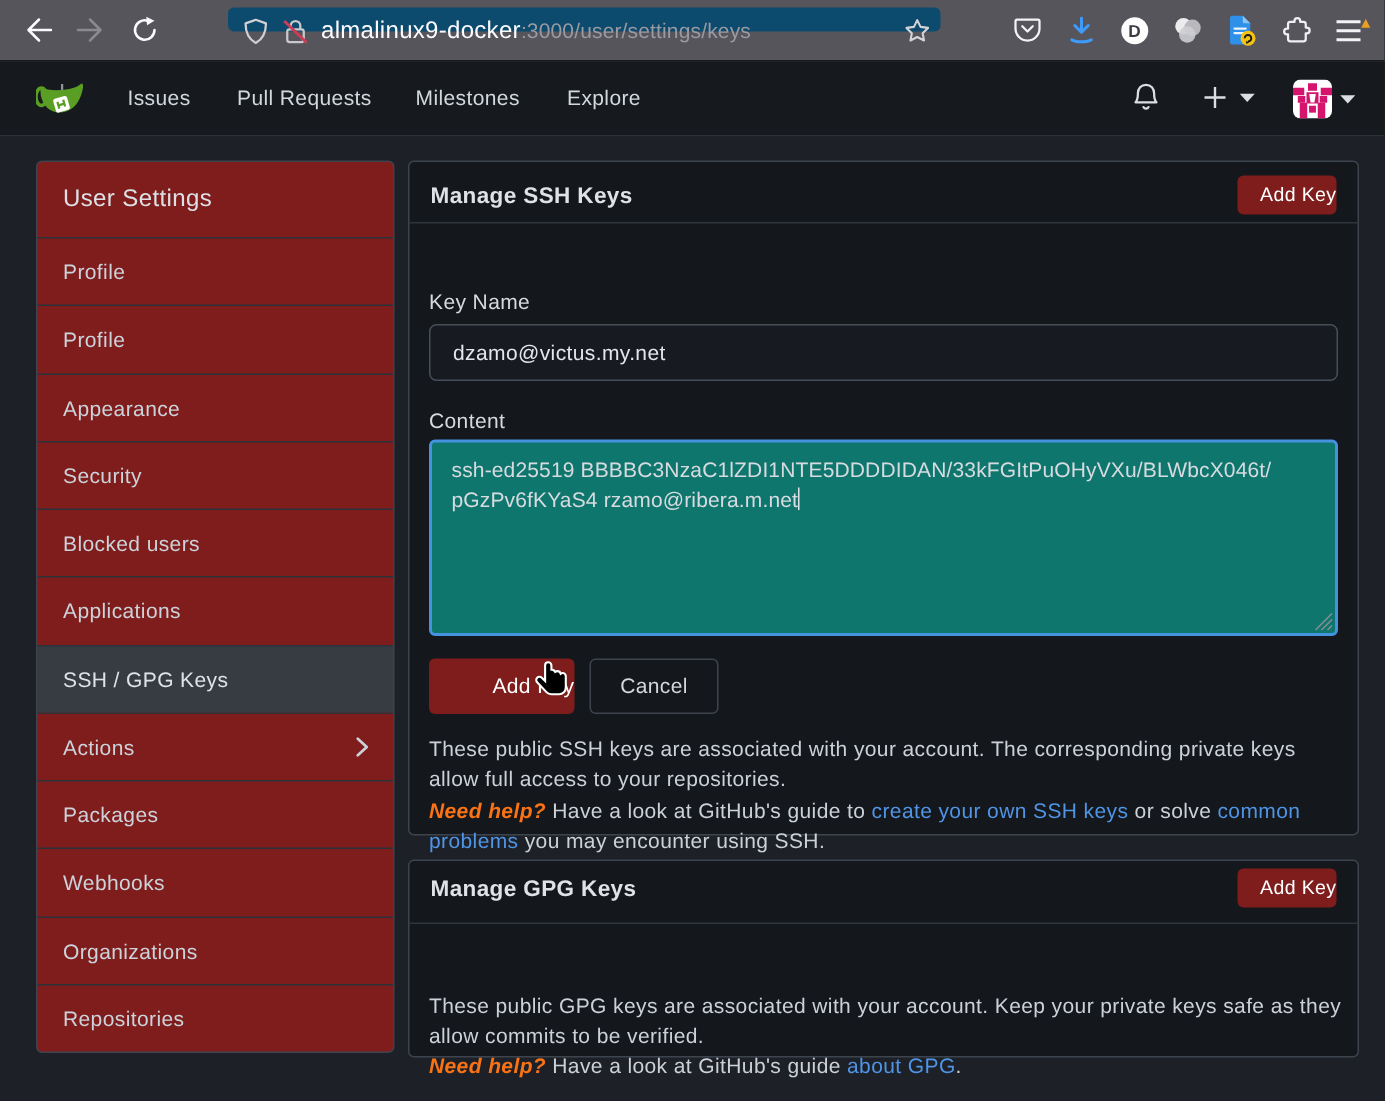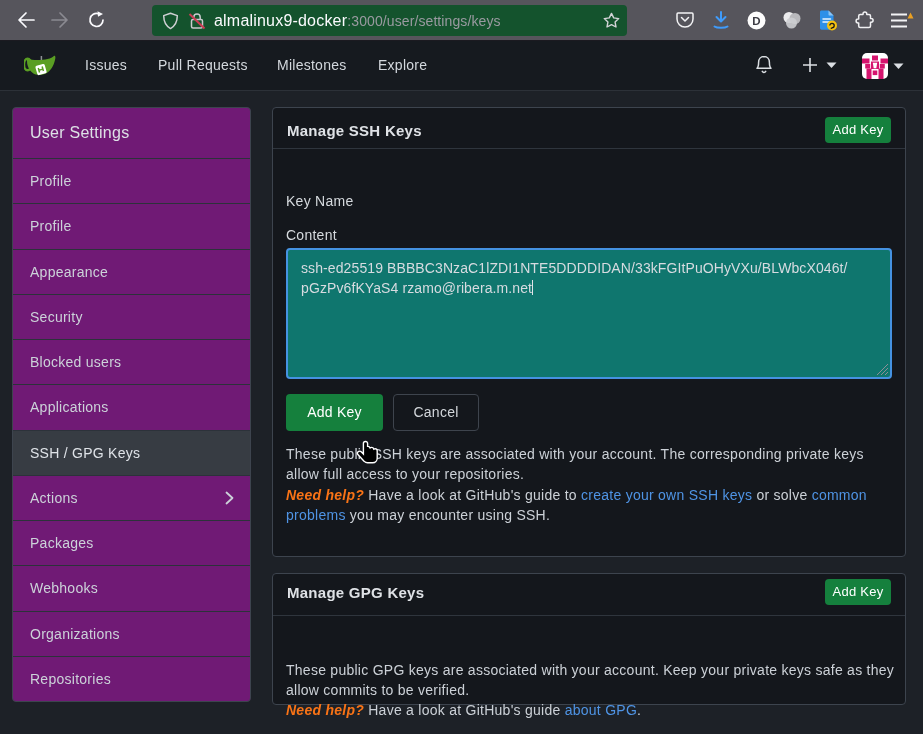--- a/index.html
+++ b/index.html
@@ -2,39 +2,39 @@
 <html><head>
 <meta charset="utf-8">
 <style>
 * { margin:0; padding:0; box-sizing:border-box; }
 html,body { width:923px; height:734px; overflow:hidden; background:#1d2127; font-family:"Liberation Sans", sans-serif; letter-spacing:0.26px; }
 .abs { position:absolute; }
 
 #toolbar { position:absolute; left:0; top:0; width:923px; height:41px; background:#565560; border-bottom:1px solid #1b1a20; }
 #toolbar { background:#56555c; }
 .tbicon { position:absolute; top:0; }
-#urlbar { position:absolute; left:152px; top:5px; width:475px; height:31px; background:#14532d; border-radius:4px; }
+#urlbar { position:absolute; left:152px; top:5px; width:475px; height:16px; background:#0c4a6e; border-radius:4px; }
 #urltext { position:absolute; left:62px; top:0; line-height:31px; font-size:16px; letter-spacing:0.2px; color:#fbfbfe; white-space:nowrap; }
 #urltext .dim { color:#9a9aa1; font-size:14px; letter-spacing:0.1px; }
 
 #navbar { position:absolute; left:0; top:41px; width:923px; height:50px; background:#161a1f; border-bottom:1px solid #2c3138; }
 .navlink { position:absolute; top:0; height:49px; line-height:49px; font-size:14px; color:#d3d8dd; }
 
 #page { position:absolute; left:0; top:91px; width:923px; height:643px; background:#1d2127; }
 
-#menu { position:absolute; left:12px; top:16px; width:239px; background:#701a75; border:1px solid #3d444e; border-radius:4px; overflow:hidden; }
+#menu { position:absolute; left:24px; top:16px; width:239px; background:#7f1d1d; border:1px solid #3d444e; border-radius:4px; overflow:hidden; }
 .mitem { position:relative; height:45.25px; line-height:45.25px; padding-left:17px; font-size:14px; color:#ccd2d9; border-top:1px solid #2c323a; }
 .mhead { height:50px; line-height:50px; font-size:16px; color:#dde1e6; border-top:none; }
 .mactive { background:#373c43; color:#dfe3e8; }
 .chev { position:absolute; right:16px; top:14px; }
 
 .panel { position:absolute; left:272px; width:634px; background:#14171c; border:1px solid #3d444e; border-radius:4px; }
 .phead { position:relative; height:41px; border-bottom:1px solid #2f353d; }
 .phead h4 { position:absolute; left:14px; top:3px; line-height:40px; font-size:15px; font-weight:bold; color:#dfe2e6; }
-.btn-blue { position:absolute; background:#15803d; color:#fff; border-radius:4px; text-align:center; }
+.btn-blue { position:absolute; background:#7f1d1d; color:#fff; border-radius:4px; text-align:right; }
 #addkey1 { right:14px; top:9px; width:66px; height:26px; line-height:26px; font-size:13px; }
 #addkey2 { right:14px; top:5px; width:66px; height:26px; line-height:26px; font-size:13px; }
 .pbody { position:relative; padding:0 13px;margin-top:44px; }
 label.flab { display:block; font-size:14px; color:#d6dade; }
 #keyname { margin-top:7px; height:38px; line-height:36px; background:#171b21; border:1px solid #474e58; border-radius:5px; padding-left:15px; font-size:14px; color:#e4e7ea; }
 #content-ta { letter-spacing:0.1px; position:relative; margin-top:5.5px; height:131px; background:#0f766e; border:2px solid #4592e1; border-radius:4px; padding:8px 13px 12px; font-size:14px; line-height:20px; color:#d7dbe0; word-break:break-all; }
 .caret-i { display:inline-block; width:1px; height:15px; background:#dfe3e8; vertical-align:-2px; }
 .grip { position:absolute; right:1px; bottom:1px; }
 .formbtns { margin-top:15px; height:37px; }
 #addkey3 { position:static; display:inline-block; width:97px; height:37px; line-height:37px; font-size:14px; vertical-align:top; }
@@ -187,20 +187,21 @@
     <div class="mitem">Repositories</div>
   </div>
 
   <div class="panel" style="top:15.5px; height:450px;">
     <div class="phead">
       <h4>Manage SSH Keys</h4>
       <div class="btn-blue" id="addkey1">Add Key</div>
     </div>
     <div class="pbody">
       <label class="flab" style="margin-top:17px;">Key Name</label>
+      <div id="keyname">dzamo@victus.my.net</div>
       <label class="flab" style="margin-top:18px;">Content</label>
       <div id="content-ta">ssh-ed25519 BBBBC3NzaC1lZDI1NTE5DDDDIDAN/33kFGItPuOHyVXu/BLWbcX046t/<br>pGzPv6fKYaS4 rzamo@ribera.m.net<span class="caret-i"></span>
         <svg class="grip" width="13" height="13" viewBox="0 0 13 13">
             <path d="M12 1 L1 12 M12 5 L5 12 M12 9 L9 12" stroke="#8a8f96" stroke-width="1"></path>
           </svg>
       </div>
       <div class="formbtns">
         <div class="btn-blue" id="addkey3">Add Key</div><div id="cancel">Cancel</div>
       </div>
       <div class="help">These public SSH keys are associated with your account. The corresponding private keys<br>allow full access to your repositories.<br><b>Need help?</b> Have a look at GitHub's guide to <a>create your own SSH keys</a> or solve <a>common</a><br><a>problems</a> you may encounter using SSH.</div>

